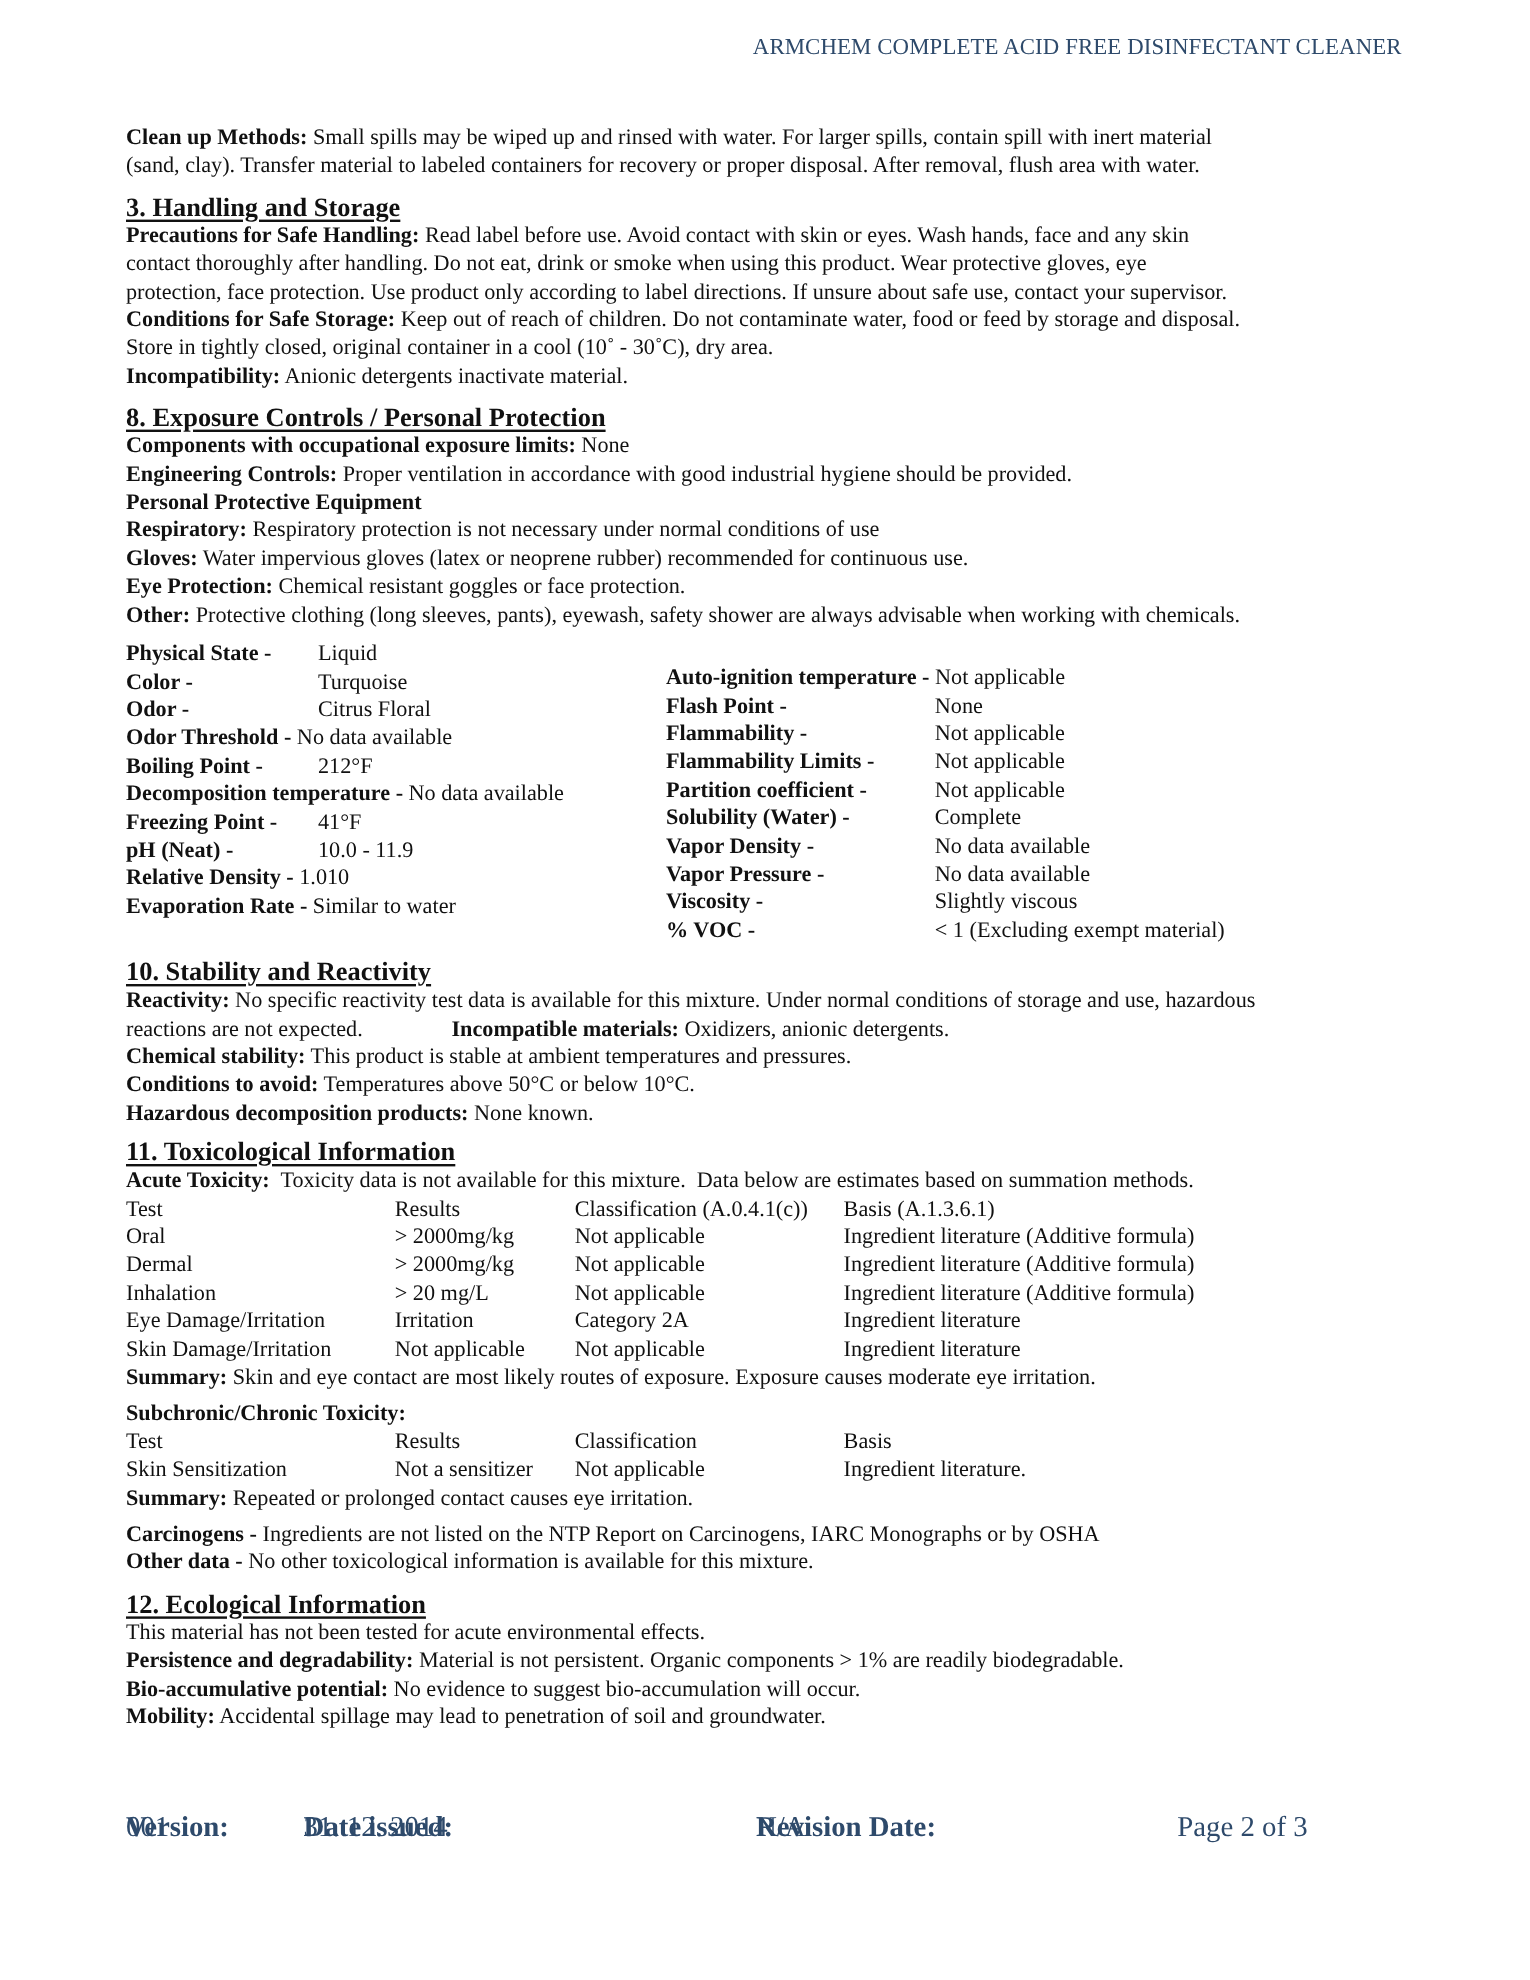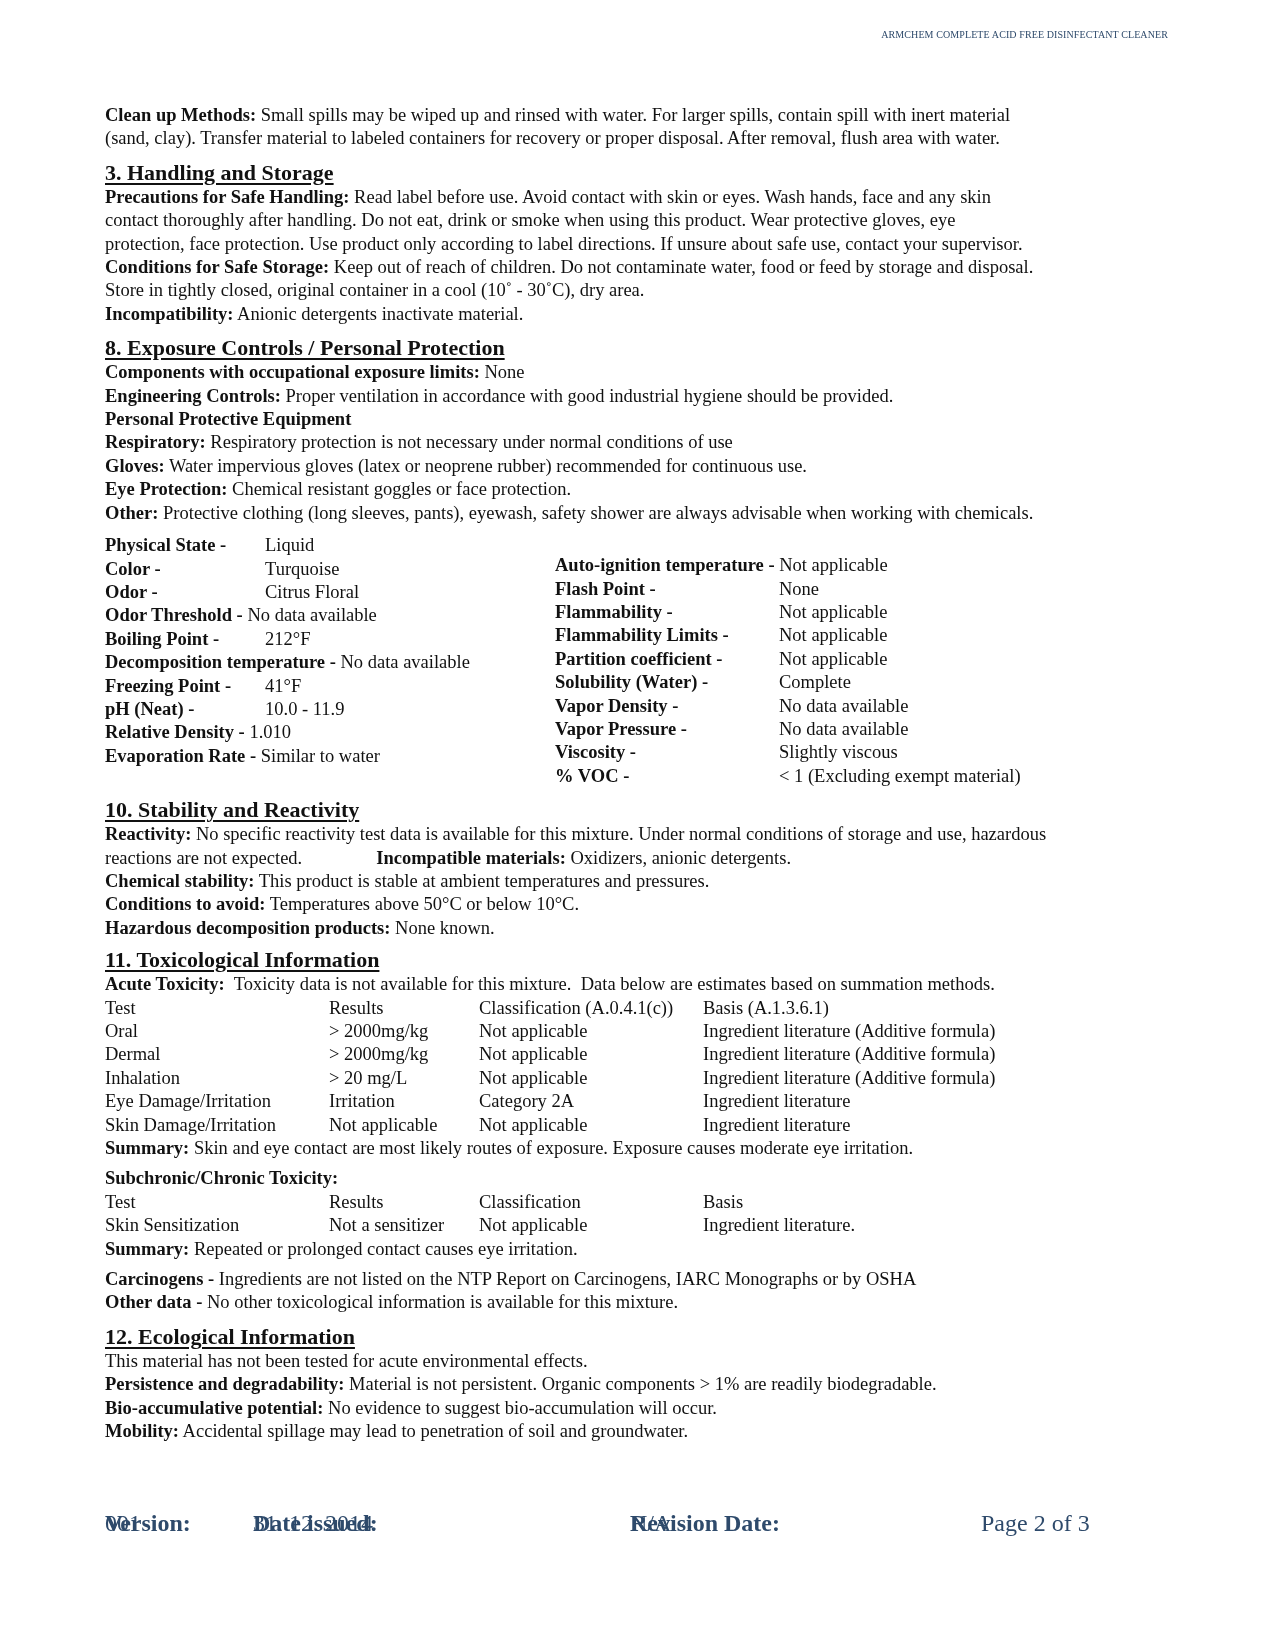--- a/index.html
+++ b/index.html
@@ -3,21 +3,21 @@
 <meta charset="utf-8">
 <style>
   html, body { margin: 0; padding: 0; background: #ffffff; }
   body {
     width: 1275px; height: 1650px; position: relative; overflow: hidden;
     font-family: "Liberation Serif", "DejaVu Serif", serif;
     color: #111; font-size: 18.5px;
   }
   .header {
     position: absolute; top: 29px; left: 0; width: 1168px; text-align: right;
-    font-size: 10px; color: #2e4a6b; letter-spacing: 0.1px;
+    font-size: 19px; color: #2e4a6b; letter-spacing: 0.1px;
   }
   .content { position: absolute; left: 105px; top: 104px; width: 1070px; }
   .sec-title {
     font-weight: bold; font-size: 22px; text-decoration: underline;
     text-decoration-thickness: 2px; text-underline-offset: 3px;
     line-height: 26px; margin: 0;
   }
   .line { line-height: 23.4px; margin: 0; }
   .b { font-weight: bold; }
   .gap { height: 9px; }

